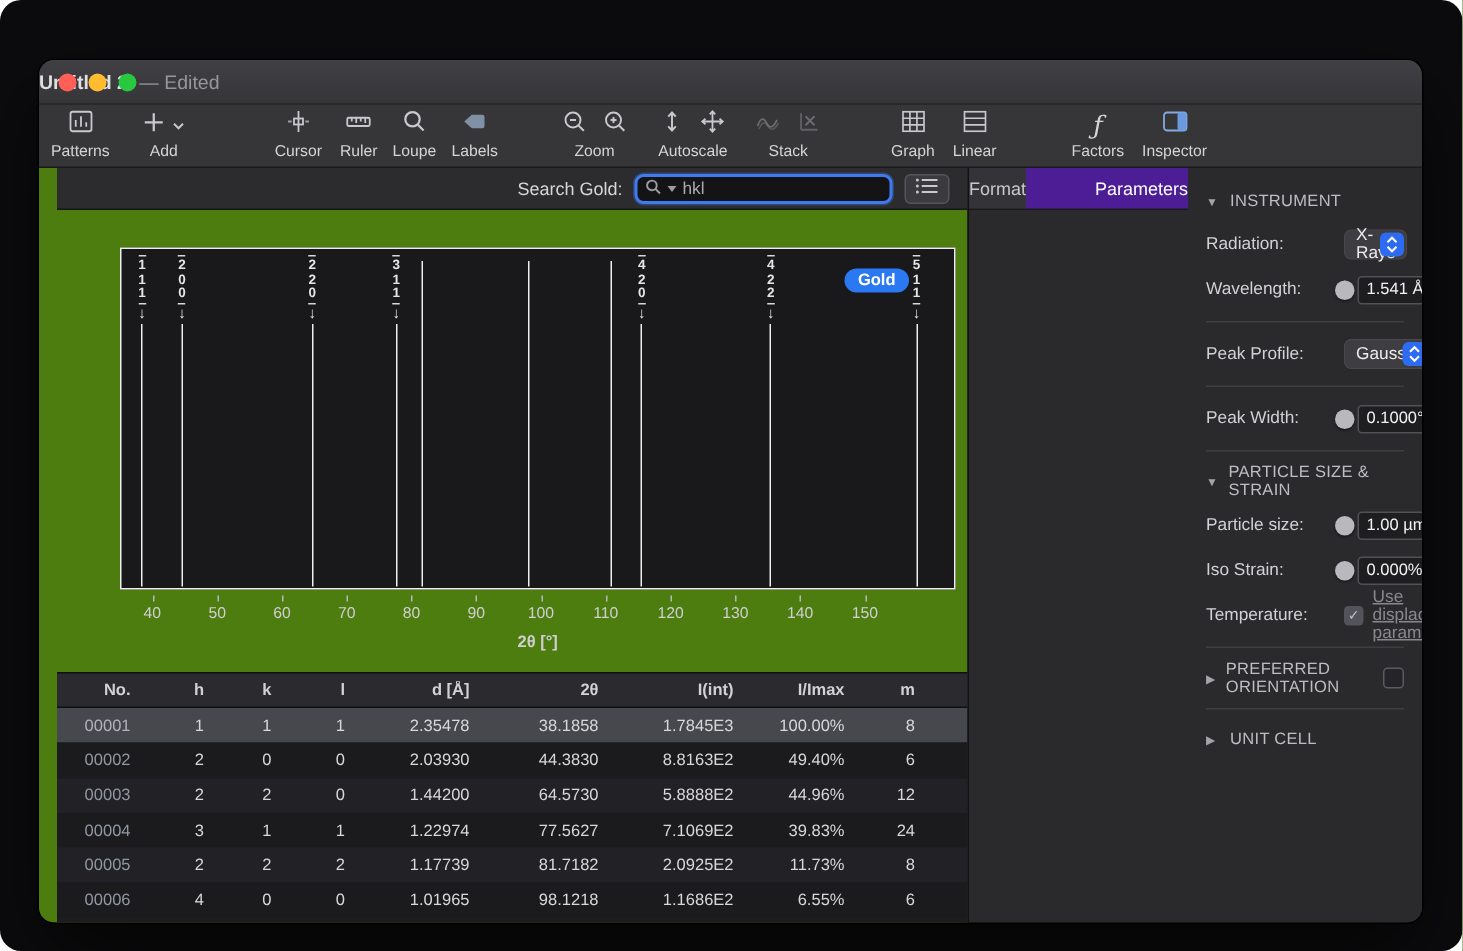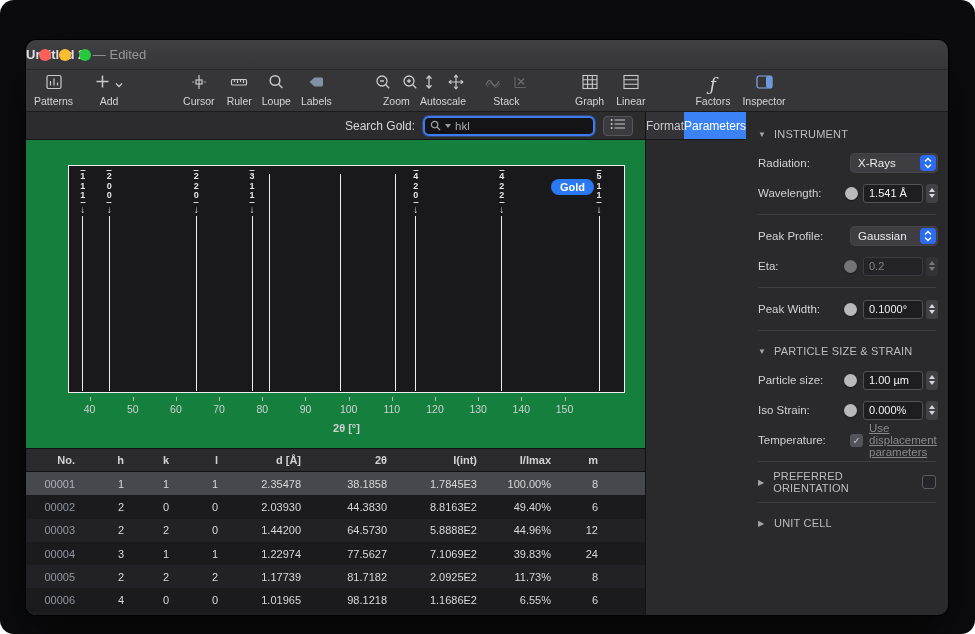--- a/index.html
+++ b/index.html
@@ -28,21 +28,21 @@
 
   
   .toolbar { height:42px; background:#363639; display:flex; align-items:flex-start; padding-top:3px; border-bottom:1px solid #1b1b1e; }
   .tb-item { display:flex; flex-direction:column; align-items:center; gap:1px; cursor:default; }
   .tb-icons { display:flex; align-items:center; gap:9px; height:21px; }
   .tb-label { font-size:10.5px; color:#d4d4d7; line-height:12px; white-space:nowrap; }
   .tb-item.dim svg { opacity:.55; }
 
   
   .content { display:flex; height:503px; }
-  .left-pane { width:619px; display:flex; flex-direction:column; background:#15803d; }
+  .left-pane { width:619px; display:flex; flex-direction:column; background:#4d7c0f;padding-left:12px; }
   .right-pane { width:303px; border-left:1px solid #121214; display:flex; flex-direction:row; background:#2a2a2d; }
 
   
   .search-row { height:28px; background:#2c2c2f; border-bottom:1px solid #161618; display:flex; align-items:center; justify-content:flex-end; padding-right:12px; gap:8px; flex-shrink:0; }
   .search-label { font-size:12px; color:#d6d6d9; }
   .search-field { width:172px; height:20px; background:#141416; border:2px solid #3f7bef; border-radius:6px; display:flex; align-items:center; padding:0 5px; gap:4px; box-shadow:0 0 0 1px rgba(60,120,240,.35); }
   .search-chev { width:0; height:0; border-left:3.5px solid transparent; border-right:3.5px solid transparent; border-top:4px solid #9a9da3; }
   .search-text { font-size:11.5px; color:#a8abb1; }
   .list-btn { width:30px; height:20px; background:#3a3a3f; border:1px solid #56565a; border-radius:4px; display:flex; align-items:center; justify-content:center; padding:0; }
 
@@ -70,21 +70,21 @@
   .tablerows { flex:1; overflow:hidden; background:#1d1d20; }
   .trow { height:23.3px; display:flex; align-items:center; font-size:11px; color:#d8d8db; }
   .trow.even { background:#222226; } .trow.odd { background:#1b1b1e; }
   .trow.selected { background:#46484e; }
   .trow .c0 { color:#9296a0; }
   .trow.selected .c0 { color:#aeb2ba; }
 
   
   .tab-row { height:28px; display:flex; border-bottom:1px solid #18181a; flex-shrink:0; }
   .tab { flex:1; display:flex; align-items:center; justify-content:center; font-size:12px; color:#c9c9cd; background:#343438; cursor:default; }
-  .tab.active { background:#3b82f6; color:#ffffff; }
+  .tab.active { background:#4c1d95; color:#ffffff;padding-left:46px; }
   .panel { flex:1; padding-top:6px; overflow:hidden; }
   .sec-head { display:flex; align-items:center; gap:7px; height:28px; padding:0 12px; margin-top:2px; }
   .disc { font-size:8px; color:#a3a3a8; width:9px; }
   .sec-title { font-size:11px; font-weight:400; color:#bdbdc2; letter-spacing:.2px; }
   .prow { display:flex; align-items:center; height:30px; padding:0 10px 0 12px; }
   .plabel { width:92px; flex-shrink:0; font-size:11.5px; color:#d2d2d6; }
   .popup { flex:1; height:20px; background:#3d3d42; border-radius:5px; position:relative; display:flex; align-items:center; padding-left:8px; box-shadow:inset 0 0 0 0.5px #4c4c51; }
   .popup-text { font-size:11.5px; color:#ececee; }
   .popup-step { position:absolute; right:2px; top:2px; width:16px; height:16px; background:#2d6cf0; border-radius:4px; display:flex; align-items:center; justify-content:center; }
   .slider { flex:1; position:relative; height:14px; margin-right:9px; }
@@ -209,21 +209,21 @@
               </svg></span>
           <span><svg width="18" height="18" viewBox="0 0 18 18" fill="none" stroke="#c9c9cd" stroke-width="1.3">
                 <circle cx="8" cy="8" r="5"></circle>
                 <path d="M6 8 H10 M8 6 V10"></path>
                 <path d="M11.8 11.8 L15.2 15.2"></path>
               </svg></span>
         </span>
         <span class="tb-label">Zoom</span>
       </div>
 
-      <div class="tb-item" style="margin-left:1px">
+      <div class="tb-item" style="margin-left:20px">
         <span class="tb-icons">
           <span><svg width="18" height="18" viewBox="0 0 18 18" fill="none" stroke="#c9c9cd" stroke-width="1.3">
                 <path d="M9 3.2 V14.8"></path>
                 <path d="M6.5 5.8 L9 3 L11.5 5.8"></path>
                 <path d="M6.5 12.2 L9 15 L11.5 12.2"></path>
               </svg></span>
           <span><svg width="18" height="18" viewBox="0 0 18 18" fill="none" stroke="#c9c9cd" stroke-width="1.2">
                 <path d="M9 2.5 V15.5 M2.5 9 H15.5"></path>
                 <path d="M7.2 4.3 L9 2.2 L10.8 4.3 M7.2 13.7 L9 15.8 L10.8 13.7 M4.3 7.2 L2.2 9 L4.3 10.8 M13.7 7.2 L15.8 9 L13.7 10.8"></path>
               </svg></span>
@@ -555,34 +555,20 @@
               <span class="popup-text">Gaussian</span>
               <span class="popup-step">
                   <svg width="10" height="12" viewBox="0 0 10 12" fill="none" stroke="#ffffff" stroke-width="1.4">
                     <path d="M2 4.5 L5 1.5 L8 4.5"></path>
                     <path d="M2 7.5 L5 10.5 L8 7.5"></path>
                   </svg>
                 </span>
             </div>
           </div>
 
-          <div class="prow">
-            <span class="plabel">Eta:</span>
-            <div class="slider disabled">
-              <div class="track"></div>
-                <div class="thumb" style="left:20%"></div>
-            </div>
-            <div class="valuebox dim">
-                <span>0.2</span>
-              </div>
-            <div class="stepper dim">
-                <i class="st-up"></i>
-                <i class="st-dn"></i>
-              </div>
-          </div>
 
           <div class="divider"></div>
 
           <div class="prow">
             <span class="plabel">Peak Width:</span>
             <div class="slider">
               <div class="track"></div>
                 <div class="thumb" style="left:8%"></div>
             </div>
             <div class="valuebox">

